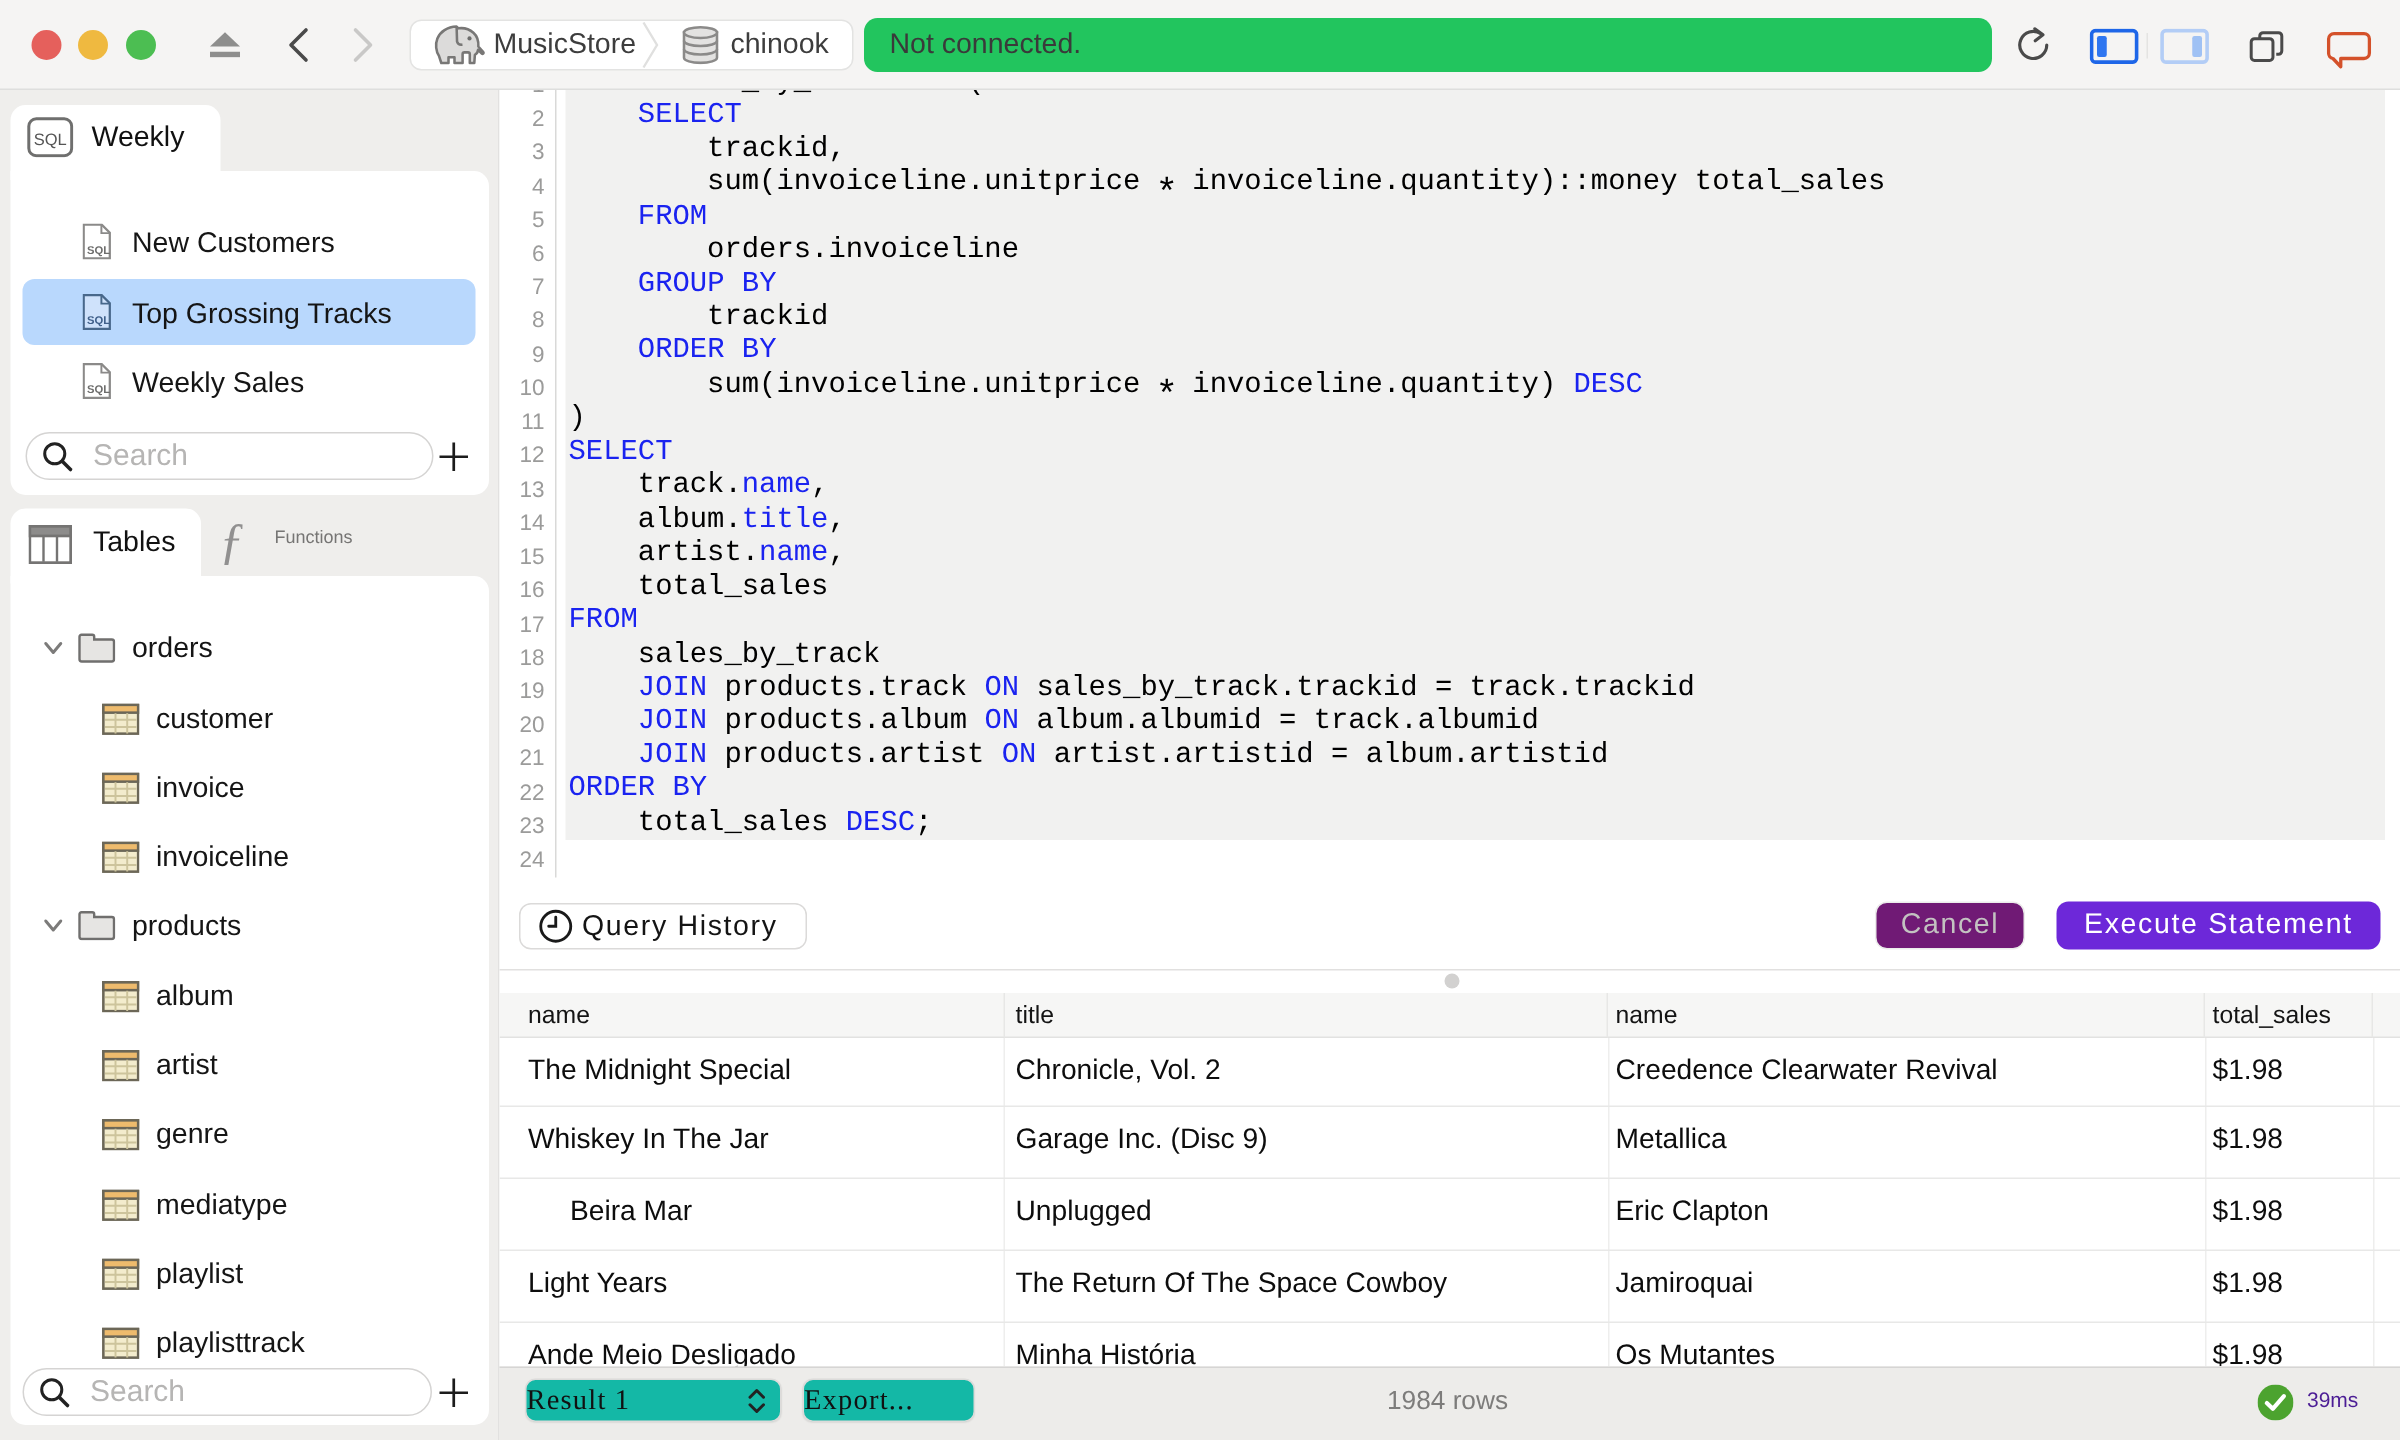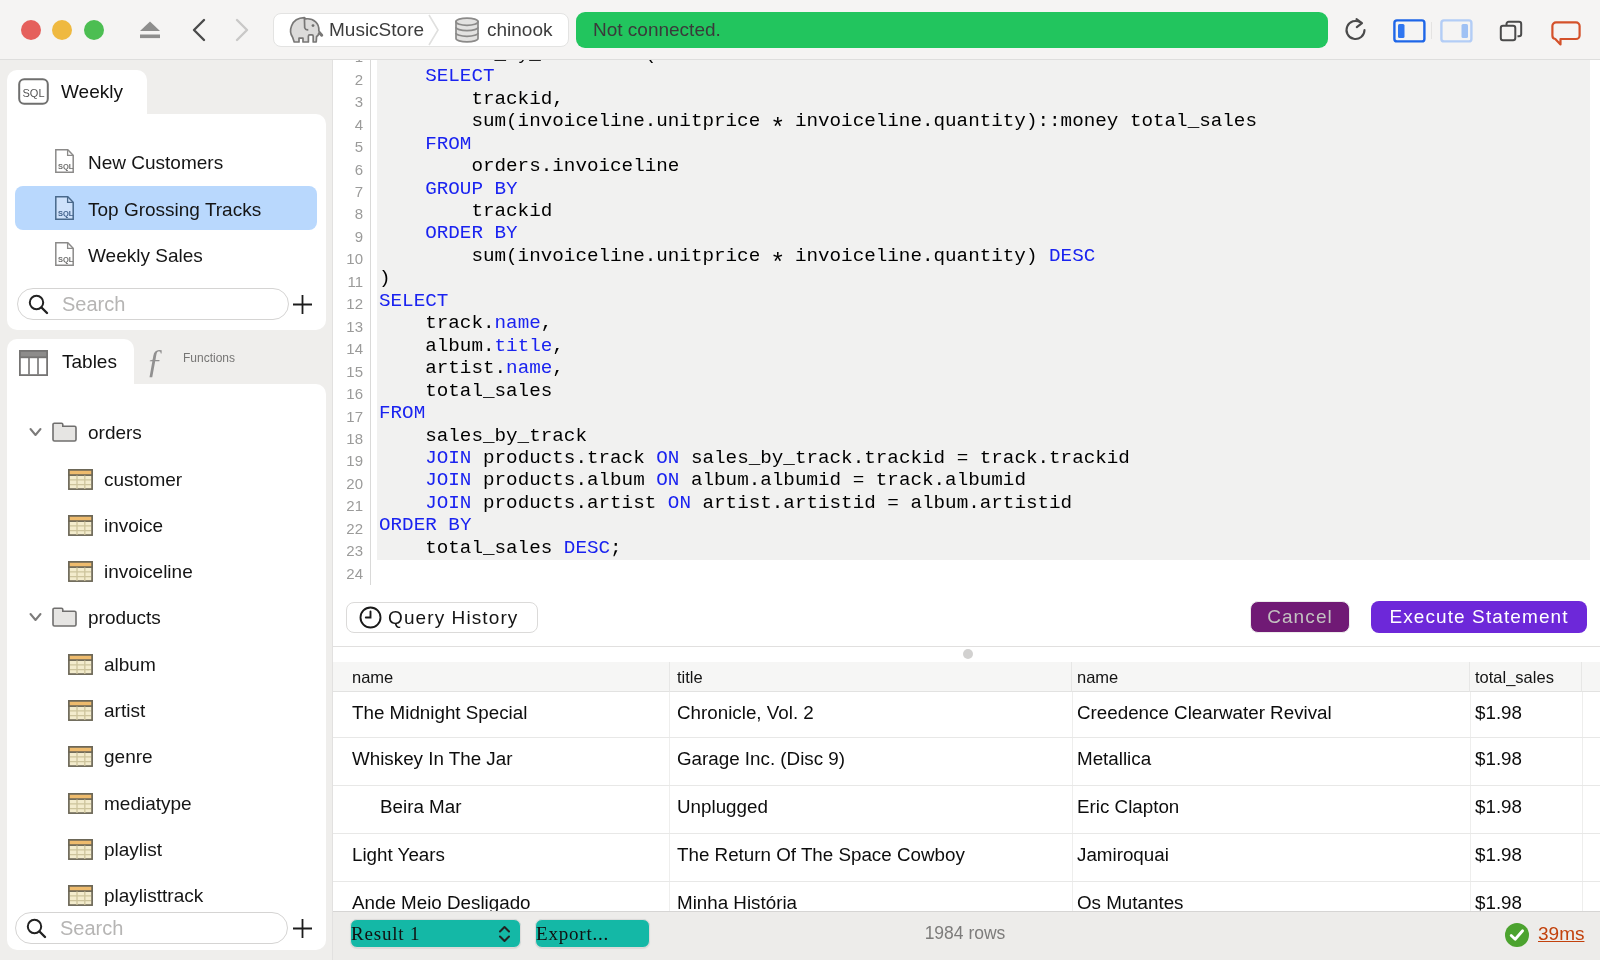--- a/index.html
+++ b/index.html
@@ -361,13 +361,13 @@
 <div class="bbtn" style="left:350px;top:919px;width:171px;height:29px;line-height:28px;padding-right:26px;">Result 1</div>
 <svg class="abs" style="left:496px;top:925px;" width="17" height="18" viewBox="0 0 17 18">
   <path d="M4 6.5 L8.5 2 L13 6.5 M4 11.5 L8.5 16 L13 11.5" fill="none" stroke="#222" stroke-width="2" stroke-linecap="round" stroke-linejoin="round"></path>
 </svg>
 <div class="bbtn" style="left:535px;top:919px;width:115px;height:29px;line-height:28px;">Export...</div>
 <div class="abs" style="left:865px;top:919px;width:200px;height:29px;line-height:29px;text-align:center;font-size:17.5px;color:#7d7c7b;">1984 rows</div>
 <svg class="abs" style="left:1505px;top:923px;" width="24" height="24" viewBox="0 0 24 24">
   <circle cx="12" cy="12" r="12" fill="#4ca32f"></circle>
   <path d="M6.2 12.4 L10.2 16.2 L17.6 7.8" fill="none" stroke="#fff" stroke-width="2.8" stroke-linecap="round" stroke-linejoin="round"></path>
 </svg>
-<div class="abs" style="left:1538px;top:919px;width:60px;height:29px;line-height:29px;font-size:19px;color:#c2410c;text-decoration:underline;">39ms</div>
+<div class="abs" style="left:1538px;top:919px;width:60px;height:29px;line-height:29px;font-size:14px;color:#4c1d95;">39ms</div>
 
 </body></html>

